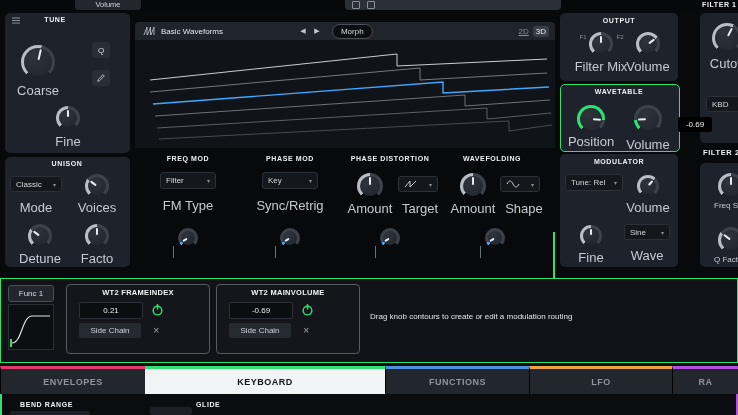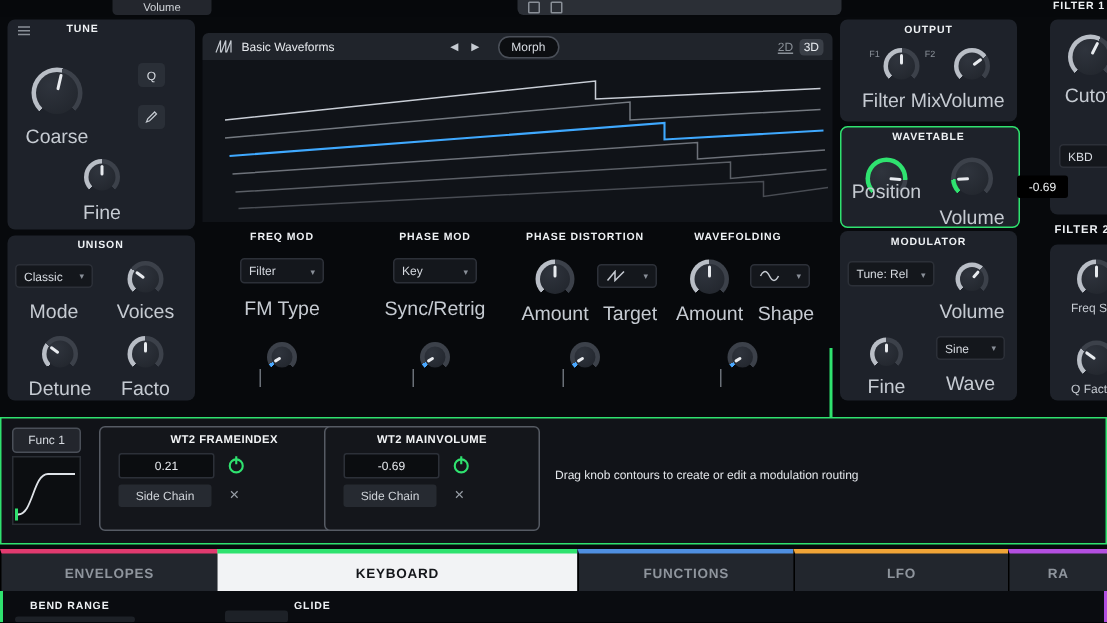--- a/index.html
+++ b/index.html
@@ -242,21 +242,21 @@
   <div class="knob" style="left:577px;top:105px;width:28px;height:28px;--arc:#2fe26f;--deg:230deg;--rot:94deg;">
     <div class="ring"></div>
       <div class="body"></div>
       <div class="ptr"></div>
     </div>
   <div class="knob" style="left:634px;top:105px;width:28px;height:28px;--arc:#2fe26f;--deg:42deg;--rot:-93deg;">
     <div class="ring"></div>
       <div class="body"></div>
       <div class="ptr"></div>
     </div>
-  <div class="lbl" style="left:591px;top:120px;">Position</div>
+  <div class="lbl" style="left:591px;top:134px;">Position</div>
   <div class="lbl" style="left:648px;top:137px;">Volume</div>
   <div class="abs" style="left:678px;top:117px;width:34px;height:15px;background:#000;border-radius:2px;
               color:#f2f4f6;font-size:8px;display:flex;align-items:center;justify-content:center;z-index:5;">
       <span>-0.69</span>
     </div>
 
   <div class="panel" style="left:560px;top:154px;width:118px;height:113px;"></div>
   <div class="ttl" style="left:619px;top:158px;">MODULATOR</div>
   <div class="dd" style="left:565px;top:174px;width:58px;height:17px;">
     <span>Tune: Rel</span>
@@ -312,21 +312,21 @@
   <div class="btn" style="left:8px;top:285px;width:46px;height:17px;border:1px solid #4a4f58;background:#23262d;">
       <span>Func 1</span>
     </div>
   <div class="abs" style="left:8px;top:304px;width:46px;height:46px;background:#0c0e11;border:1px solid #2a2e35;box-sizing:border-box;">
     <svg width="44" height="44" viewBox="0 0 44 44">
       <path d="M3,38 C13,38 13,11 23,11 L41,11" fill="none" stroke="#dfe3e8" stroke-width="1.2"></path>
       <rect x="1" y="34" width="2" height="8" fill="#2fe26f"></rect>
       </svg>
   </div>
 
-  <div class="slot" style="left:66px;top:284px;width:142px;height:68px;padding-left:23px;">
+  <div class="slot" style="left:66px;top:284px;width:142px;height:68px;">
     <div class="stitle">WT2 FRAMEINDEX</div>
     <div class="valbox" style="left:12px;top:17px;width:62px;height:15px;">
         <span>0.21</span>
       </div>
     <svg class="abs" style="left:84px;top:18px;" width="13" height="13" viewBox="0 0 12 12">
       <circle cx="6" cy="7" r="4" fill="none" stroke="#2fe26f" stroke-width="1.3"></circle>
       <line x1="6" y1="1" x2="6" y2="6" stroke="#2fe26f" stroke-width="1.3"></line>
       </svg>
     <div class="modebox" style="left:12px;top:38px;width:62px;height:15px;">
         <span>Side Chain</span>

